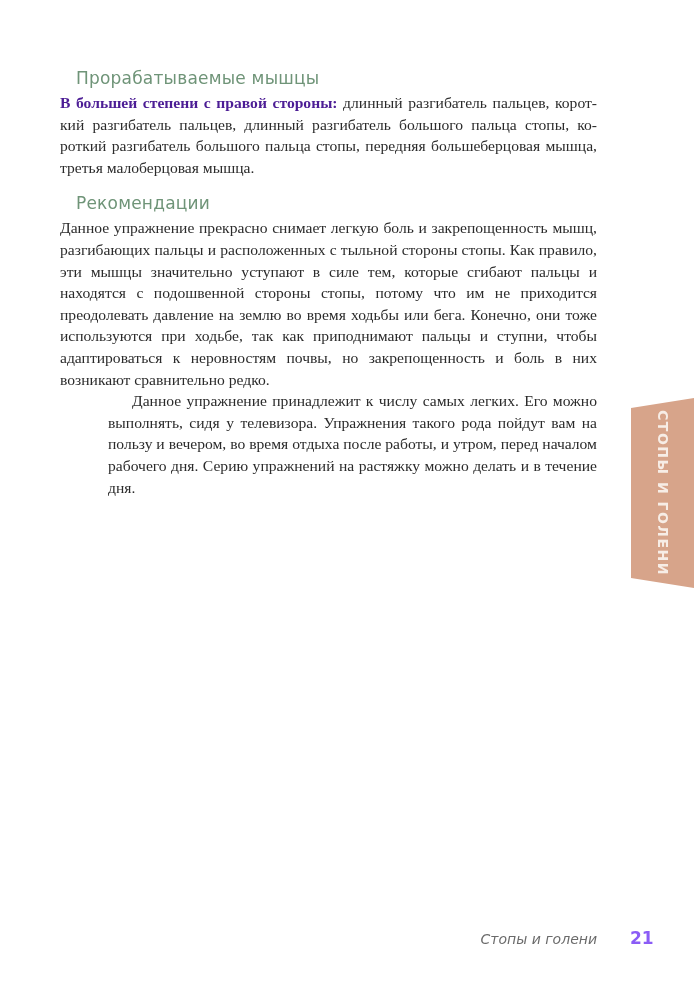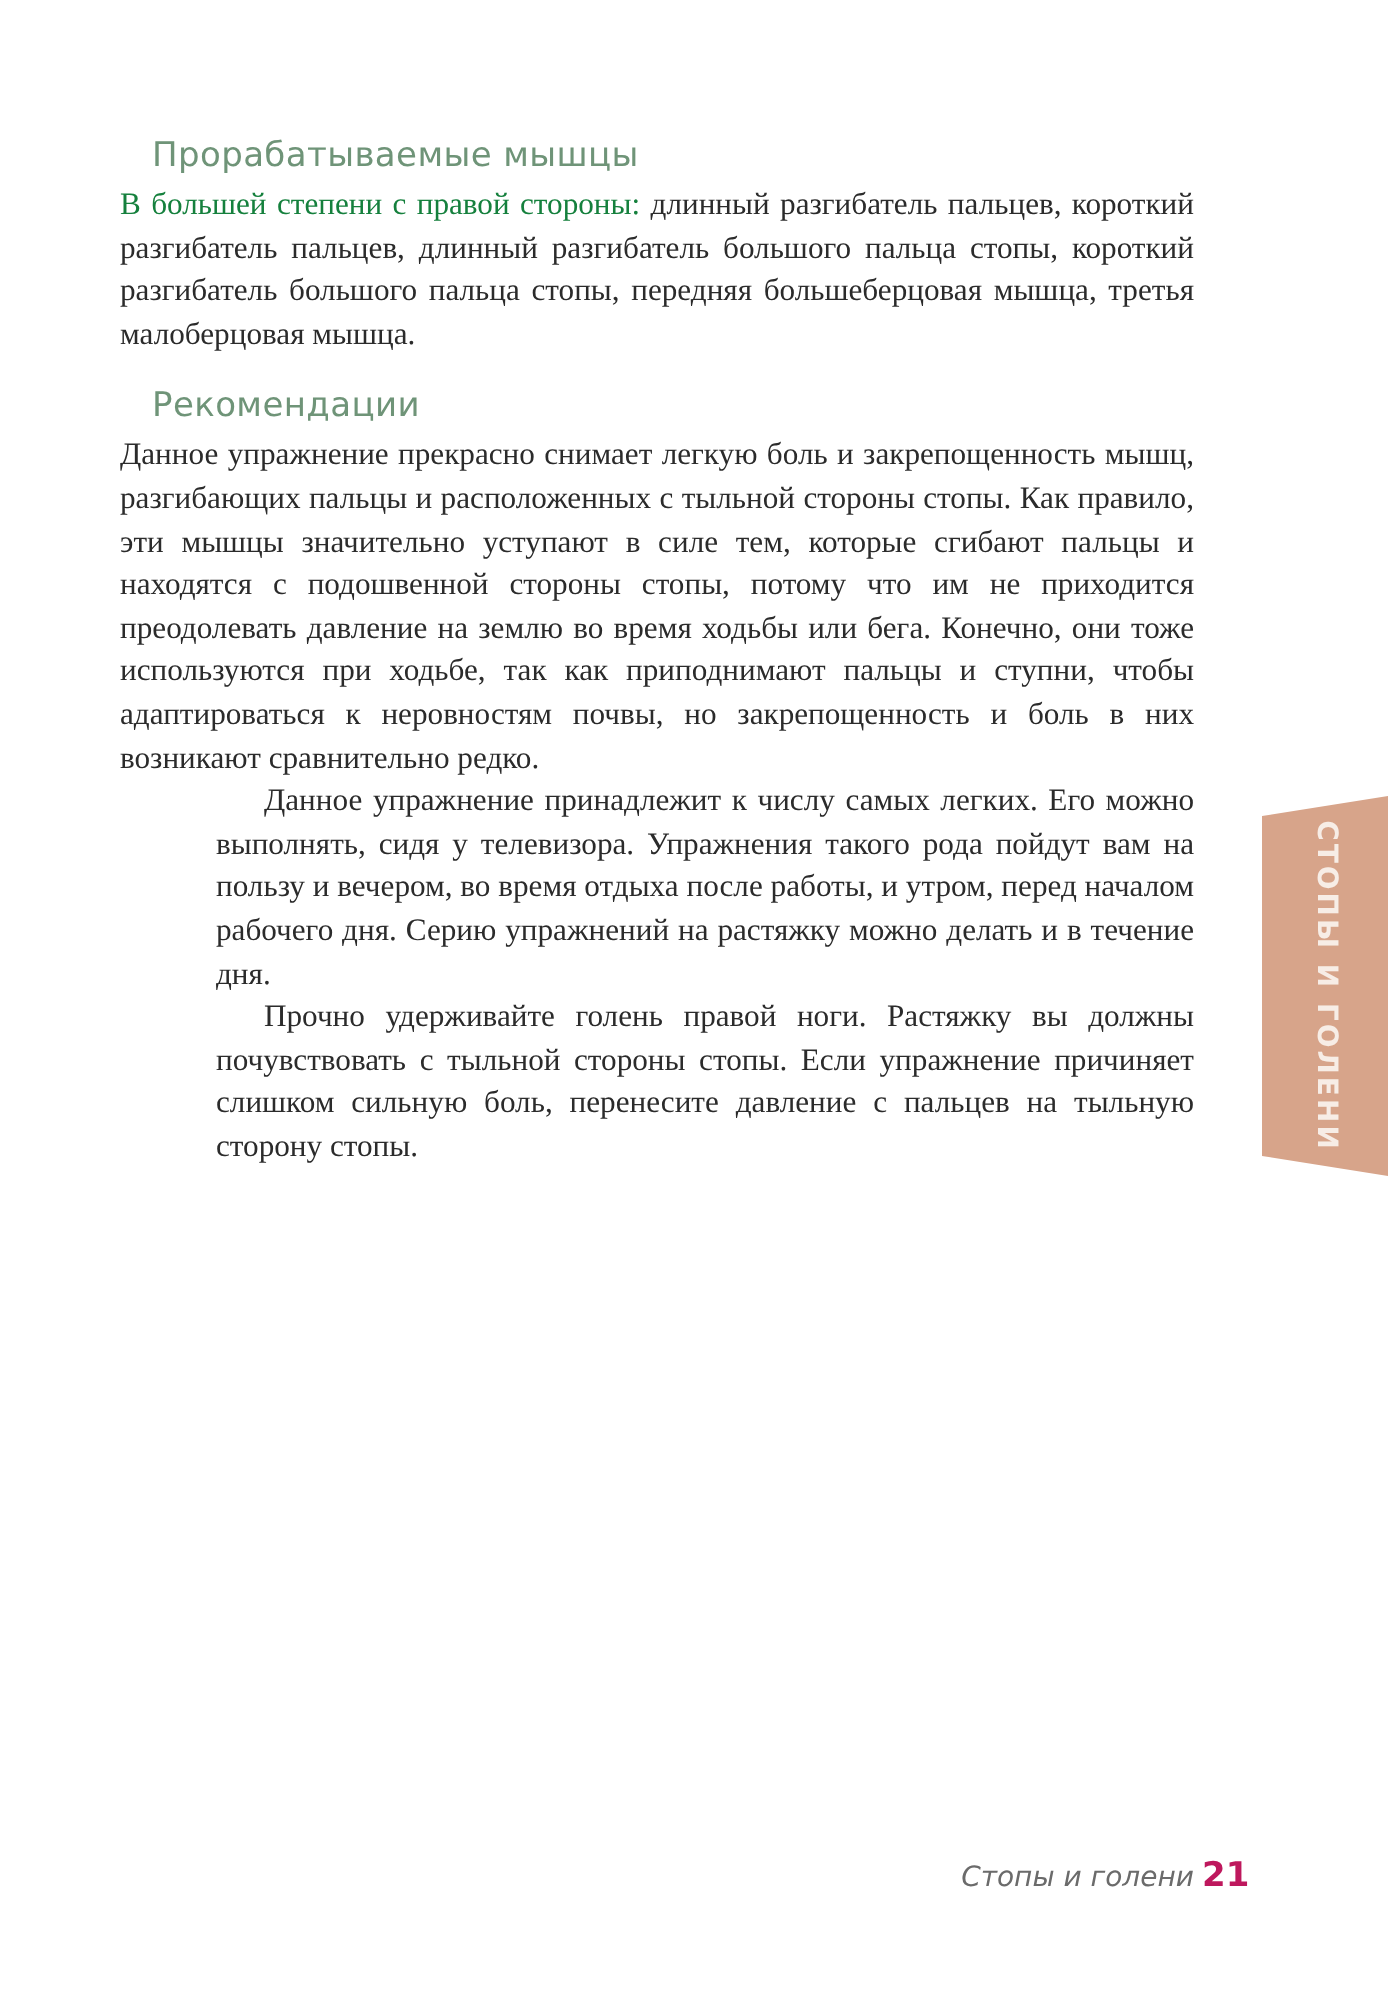--- a/index.html
+++ b/index.html
@@ -24,21 +24,21 @@
     .heading.second { margin-top: 13px; }
     .para {
       font-family: "Liberation Serif", "DejaVu Serif", serif;
       font-size: 15.6px;
       line-height: 21.6px;
       margin: 0;
       text-align: justify;
       hyphens: manual;
     }
     .para.indent { text-indent: 24px; margin-left: 48px; }
-    .para b { font-weight: normal; color: #15803d; }
+    .para b { font-weight: bold; color: #4c1d95; }
     .tab {
       position: absolute; left: 631px; top: 398px; width: 63px; height: 190px;
     }
     .tab svg { position: absolute; left: 0; top: 0; }
     .tab-label {
       position: absolute; left: 0; top: 0; width: 63px; height: 190px;
       display: flex; align-items: center; justify-content: center;
     }
     .tab-label span {
       display: inline-block;
@@ -52,36 +52,35 @@
     }
     .footer {
       position: absolute; top: 928px; left: 0; width: 694px; height: 24px;
     }
     .footer-title {
       position: absolute; right: 97px; top: 3px;
       font-family: "DejaVu Sans", "Liberation Sans", sans-serif;
       font-style: italic; font-size: 14px; color: #6b6b6b;
     }
     .footer-page {
-      position: absolute; left: 601px; top: 0px;
+      position: absolute; left: 630px; top: 0px;
       font-family: "DejaVu Sans", "Liberation Sans", sans-serif;
-      font-weight: bold; font-size: 17px; color: #be185d;
+      font-weight: bold; font-size: 17px; color: #8b5cf6;
     }
   </style>
 </head>
 <body>
 
 <div class="content">
   <h2 class="heading">Прорабатываемые мышцы</h2>
   <p class="para"><b>В большей степени с правой стороны:</b><span> длинный разгибатель пальцев, корот­кий разгибатель пальцев, длинный разгибатель большого пальца стопы, ко­роткий разгибатель большого пальца стопы, передняя большеберцовая мыш­ца, третья малоберцовая мышца.</span></p>
 
   <h2 class="heading second">Рекомендации</h2>
   <p class="para">Данное упражнение прекрасно снимает легкую боль и закрепощенность мышц, разгибающих пальцы и расположенных с тыльной стороны стопы. Как правило, эти мышцы значительно уступают в силе тем, которые сгибают пальцы и находятся с подошвенной стороны стопы, потому что им не прихо­дится преодолевать давление на землю во время ходьбы или бега. Конечно, они тоже используются при ходьбе, так как приподнимают пальцы и ступни, чтобы адаптироваться к неровностям почвы, но закрепощенность и боль в них возникают сравнительно редко.</p>
   <p class="para indent">Данное упражнение принадлежит к числу самых легких. Его можно вы­полнять, сидя у телевизора. Упражнения такого рода пойдут вам на пользу и вечером, во время отдыха после работы, и утром, перед началом рабочего дня. Серию упражнений на растяжку можно делать и в течение дня.</p>
-  <p class="para indent">Прочно удерживайте голень правой ноги. Растяжку вы должны почув­ствовать с тыльной стороны стопы. Если упражнение причиняет слишком сильную боль, перенесите давление с пальцев на тыльную сторону стопы.</p>
 </div>
 
 <div class="tab">
   <svg width="63" height="190" viewBox="0 0 63 190">
     <polygon points="0,10 63,0 63,190 0,180" fill="#d7a48a"></polygon>
   </svg>
   <div class="tab-label">
     <span>СТОПЫ И ГОЛЕНИ</span>
   </div>
 </div>

